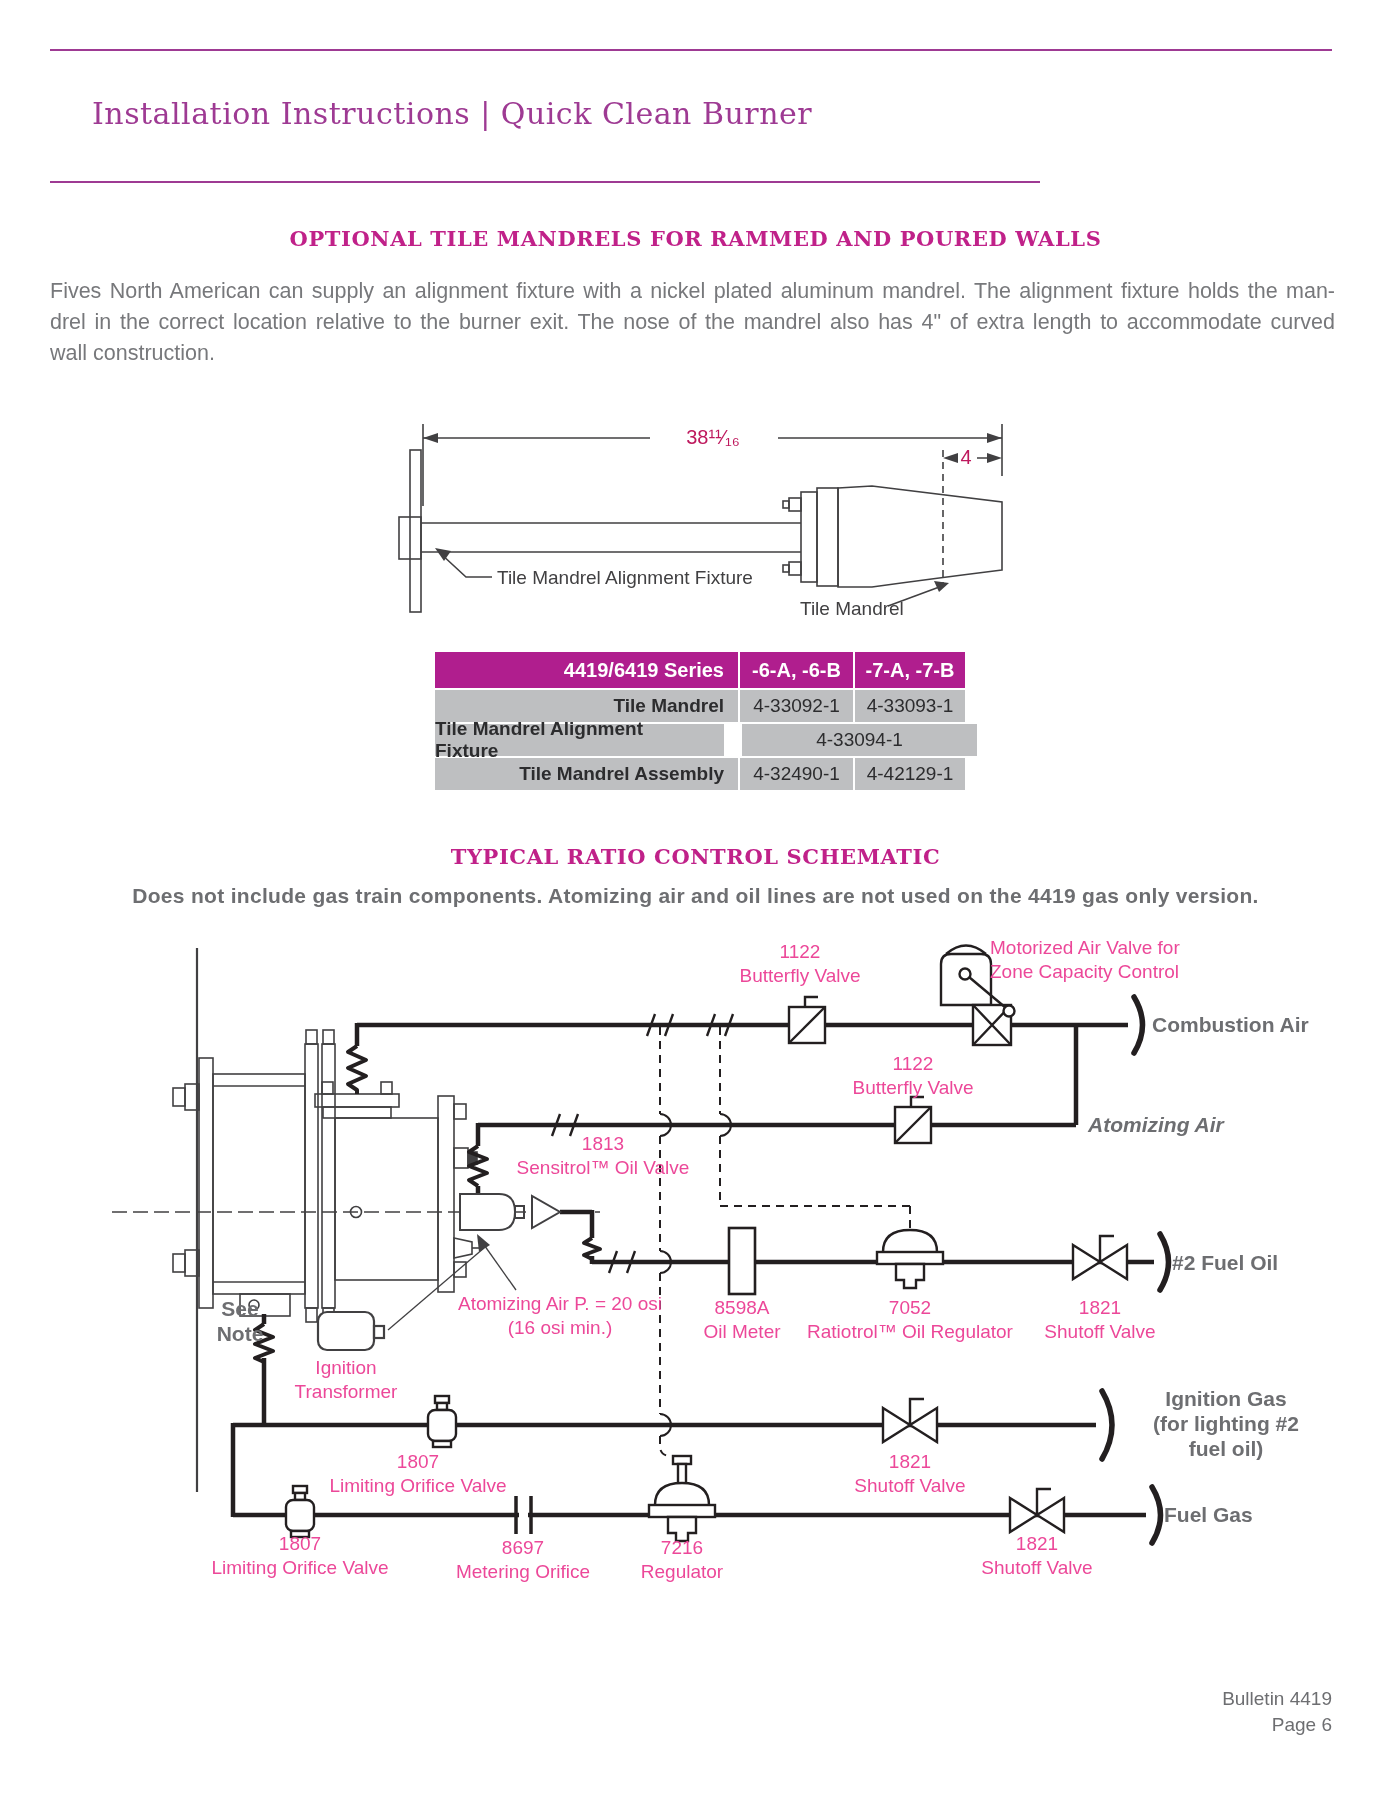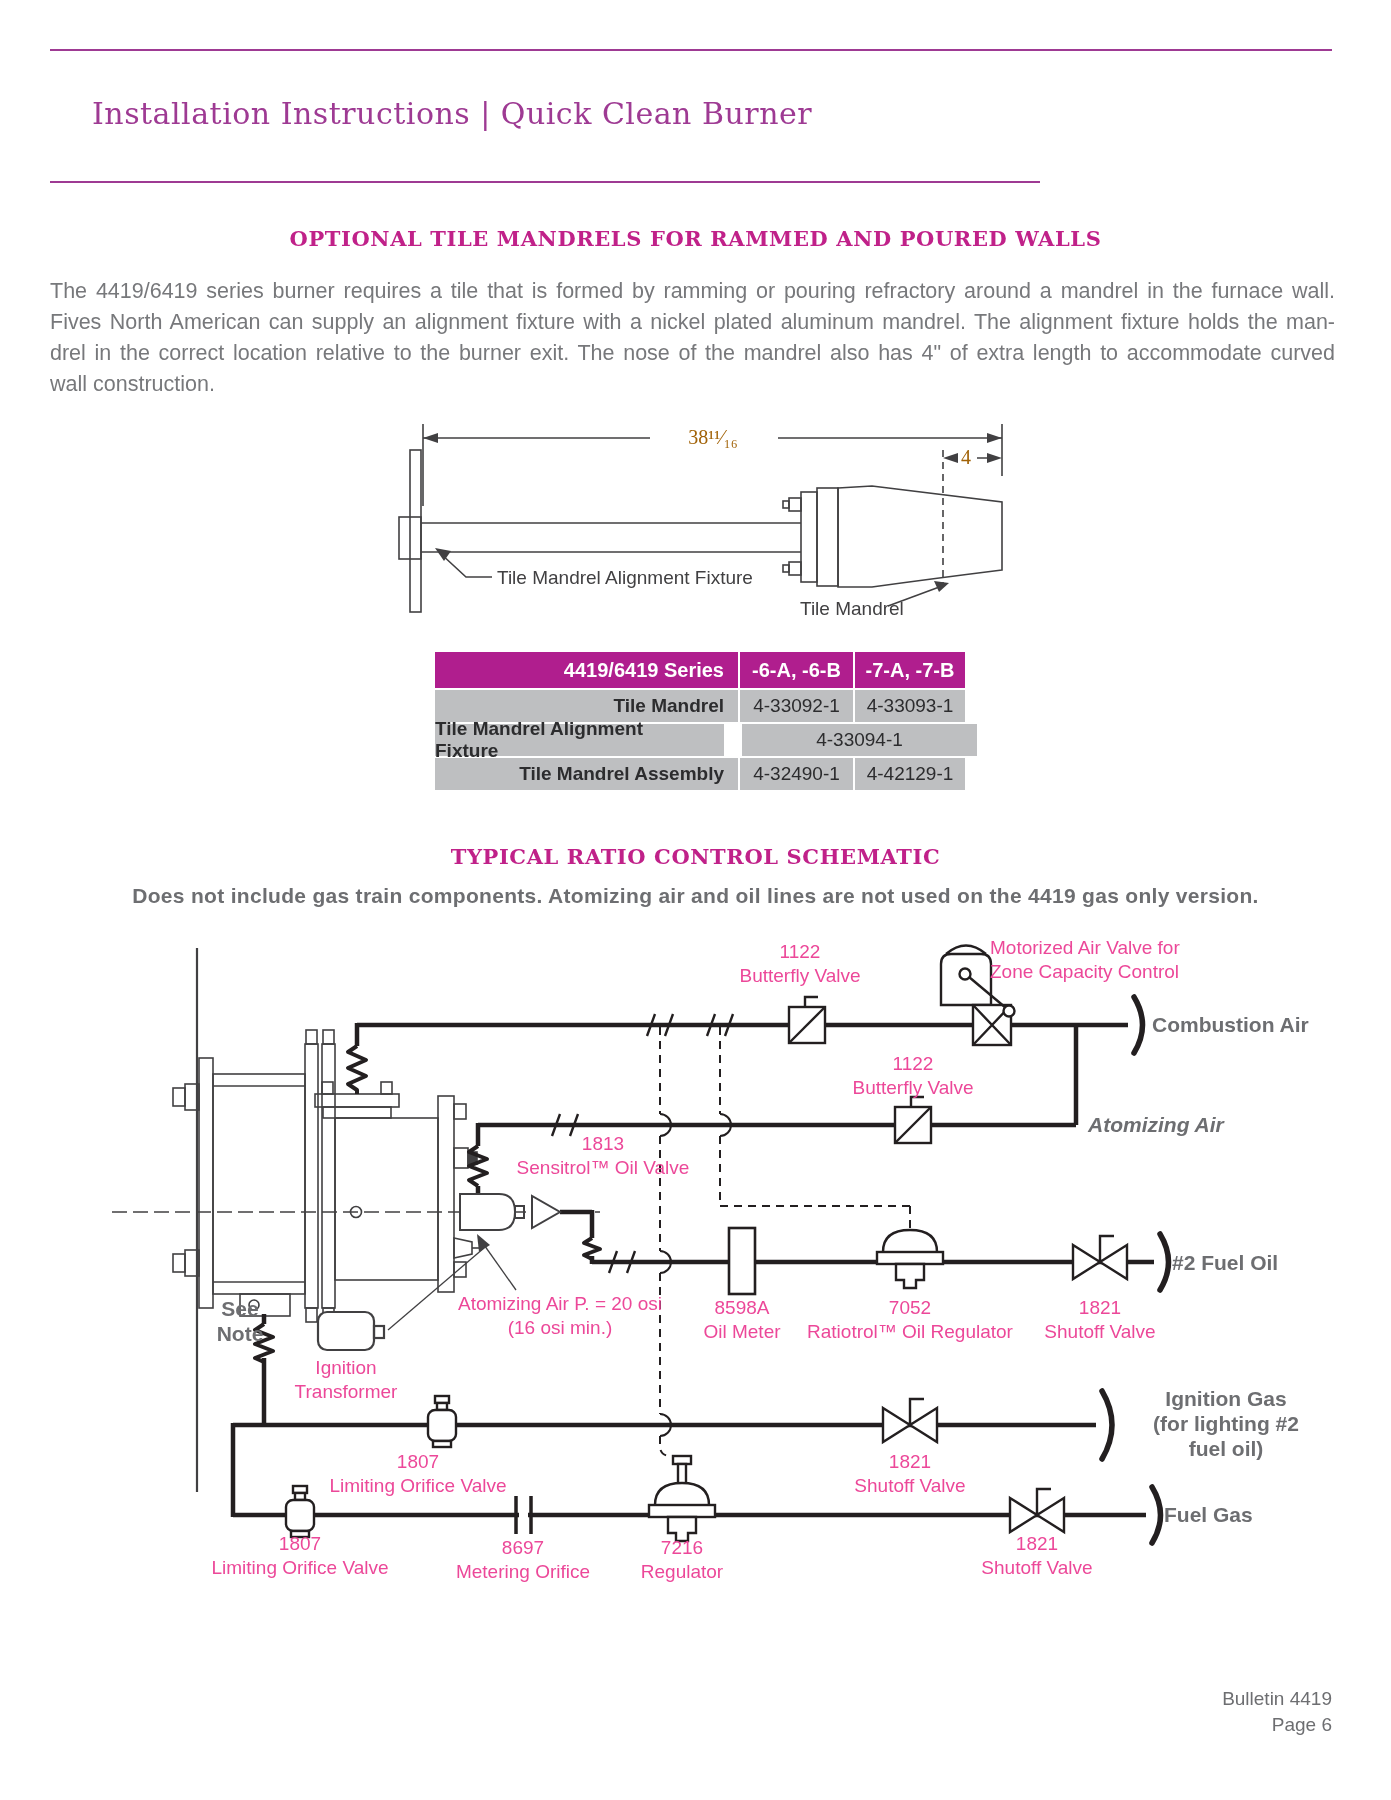--- a/index.html
+++ b/index.html
@@ -11,21 +11,21 @@
   .h-mag{position:absolute;left:0;width:100%;text-align:center;font-family:"DejaVu Serif",serif;
          font-weight:bold;font-size:21px;color:#C02189;letter-spacing:0.6px;}
   .para{position:absolute;left:50px;top:276px;width:1285px;color:#77787B;font-size:21.5px;}
   .pline{line-height:31px;}
   .just{text-align:justify;text-align-last:justify;}
   .subtitle{position:absolute;left:0;top:884px;width:100%;text-align:center;font-weight:bold;
             font-size:21px;color:#6D6E71;letter-spacing:0.3px;}
   svg.art{position:absolute;left:0;top:0;}
   
   .dl{position:absolute;font-size:19px;color:#414042;white-space:nowrap;}
-  .dimlbl{position:absolute;font-size:20px;color:#a16207;transform:translateX(-50%);white-space:nowrap;font-family:Liberation Serif, serif;}
+  .dimlbl{position:absolute;font-size:20px;color:#be185d;transform:translateX(-50%);white-space:nowrap;}
   
   .sl{position:absolute;font-size:19px;line-height:24px;color:#ec4899;white-space:pre-line;
       text-align:center;transform:translateX(-50%);}
   .sll{transform:none;text-align:left;}
   .gb{font-weight:bold;font-size:21px;line-height:25px;color:#6D6E71;}
   
   .tbl{position:absolute;left:435px;top:652px;width:542px;}
   .trow{display:flex;height:32px;margin-bottom:2px;}
   .trow.thead{height:36px;}
   .trow>div{display:flex;align-items:center;}
@@ -44,21 +44,20 @@
 <body>
 
 <div class="page">
 
   <div class="rule" style="left:50px;top:49px;width:1282px;"></div>
   <div class="title">Installation Instructions | Quick Clean Burner</div>
   <div class="rule" style="left:50px;top:181px;width:990px;"></div>
 
   <div class="h-mag" style="top:226px;">OPTIONAL TILE MANDRELS FOR RAMMED AND POURED WALLS</div>
   <div class="para">
-    <div class="pline just">The 4419/6419 series burner requires a tile that is formed by ramming or pouring refractory around a mandrel in the furnace wall.</div>
     <div class="pline just">Fives North American can supply an alignment fixture with a nickel plated aluminum mandrel. The alignment fixture holds the man-</div>
     <div class="pline just">drel in the correct location relative to the burner exit. The nose of the mandrel also has 4" of extra length to accommodate curved</div>
     <div class="pline">wall construction.</div>
   </div>
 
   <svg class="art" width="1391" height="1800" viewBox="0 0 1391 1800">
 
     <g stroke="#414042" fill="none" stroke-width="1.6">
       <path d="M423,424 V506"></path>
       <path d="M423,438 H650 M778,438 H1002"></path>

